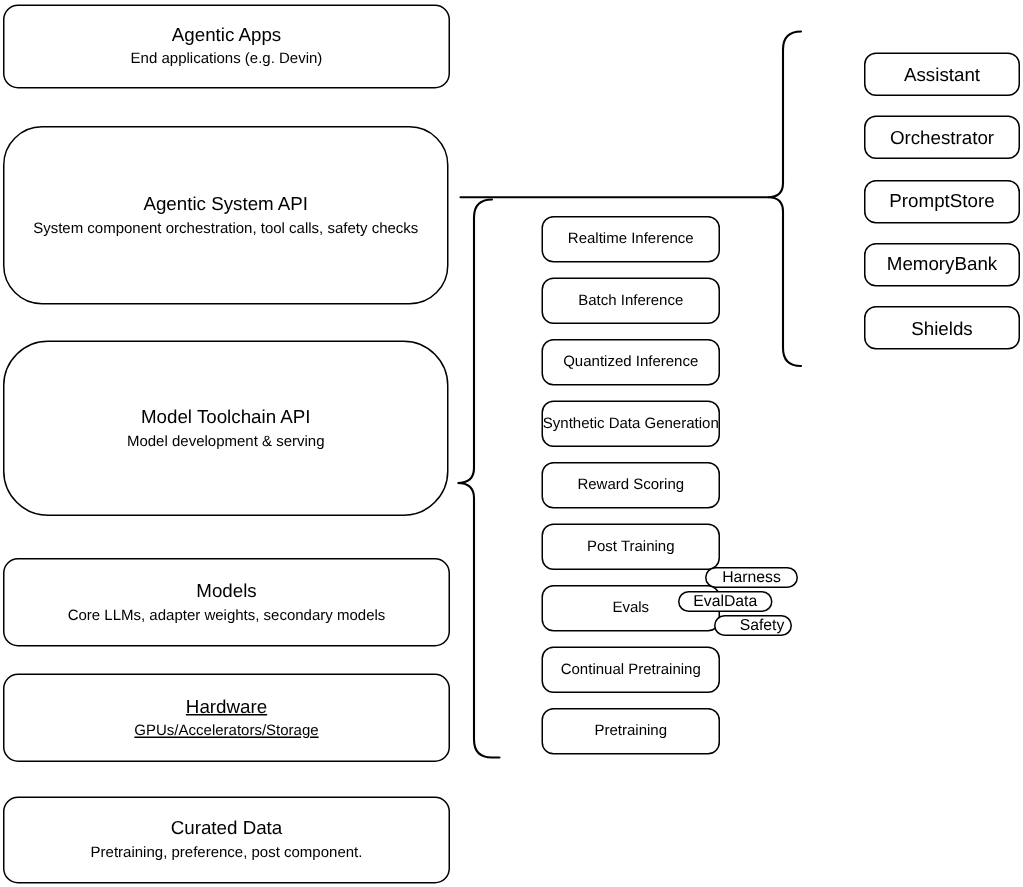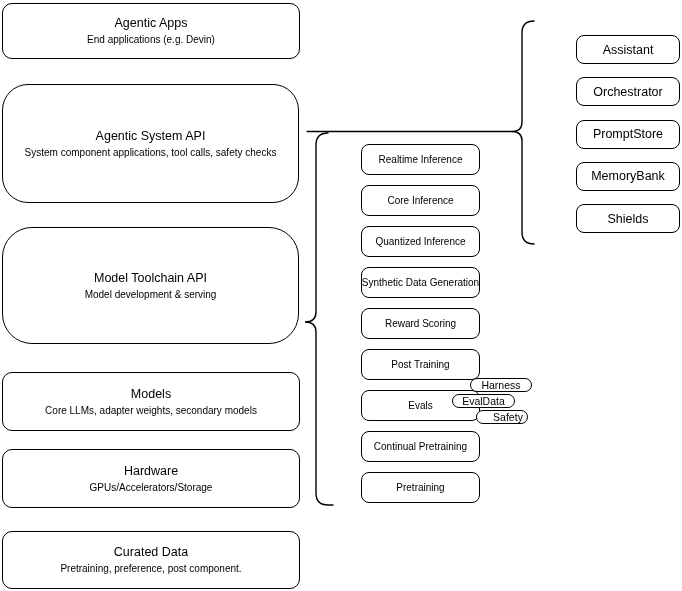--- a/index.html
+++ b/index.html
@@ -26,21 +26,21 @@
     display:flex;flex-direction:column;align-items:center;justify-content:center;
     text-align:center;gap:3px;
     z-index:1;
   }
   .lbox .title{font-size:12.5px;line-height:15px;}
   .lbox .subtitle{font-size:10px;line-height:12px;}
   .lbox-1{top:3px;height:56px;text-align:right;}
   .lbox-2{top:84px;height:119px;width:297px;border-radius:26px;}
   .lbox-3{top:227px;height:117px;width:297px;border-radius:30px;}
   .lbox-4{top:372px;height:59px;}
-  .lbox-5{top:449px;height:59px;}
+  .lbox-5{top:449px;height:59px;text-decoration:underline;}
   .lbox-6{top:531px;height:58px;}
   
   .midcol{
     position:absolute;left:328px;top:144px;width:152px;
     display:flex;flex-direction:column;gap:10px;z-index:1;
   }
   .mbox{
     box-sizing:border-box;height:31px;
     border:1.4px solid var(--stroke);border-radius:8px;background:var(--bg);
     display:flex;align-items:center;justify-content:center;
@@ -82,42 +82,42 @@
 
     <path d="M 307 131.5 L 512 131.5" fill="none" stroke="#000000" stroke-width="1.4" stroke-linecap="round"></path>
   </svg>
 
   <div class="lbox lbox-1">
     <div class="title">Agentic Apps</div>
     <div class="subtitle">End applications (e.g. Devin)</div>
   </div>
   <div class="lbox lbox-2">
     <div class="title">Agentic System API</div>
-    <div class="subtitle">System component applications, tool calls, safety checks</div>
+    <div class="subtitle">System component orchestration, tool calls, safety checks</div>
   </div>
   <div class="lbox lbox-3">
     <div class="title">Model Toolchain API</div>
     <div class="subtitle">Model development &amp; serving</div>
   </div>
   <div class="lbox lbox-4">
     <div class="title">Models</div>
     <div class="subtitle">Core LLMs, adapter weights, secondary models</div>
   </div>
   <div class="lbox lbox-5">
     <div class="title">Hardware</div>
     <div class="subtitle">GPUs/Accelerators/Storage</div>
   </div>
   <div class="lbox lbox-6">
     <div class="title">Curated Data</div>
     <div class="subtitle">Pretraining, preference, post component.</div>
   </div>
 
   <div class="midcol">
     <div class="mbox">Realtime Inference</div>
-    <div class="mbox">Core Inference</div>
+    <div class="mbox">Batch Inference</div>
     <div class="mbox">Quantized Inference</div>
     <div class="mbox">Synthetic Data Generation</div>
     <div class="mbox">Reward Scoring</div>
     <div class="mbox">Post Training</div>
     <div class="mbox">Evals</div>
     <div class="mbox">Continual Pretraining</div>
     <div class="mbox">Pretraining</div>
   </div>
 
   <div class="pill pill-1">Harness</div>

